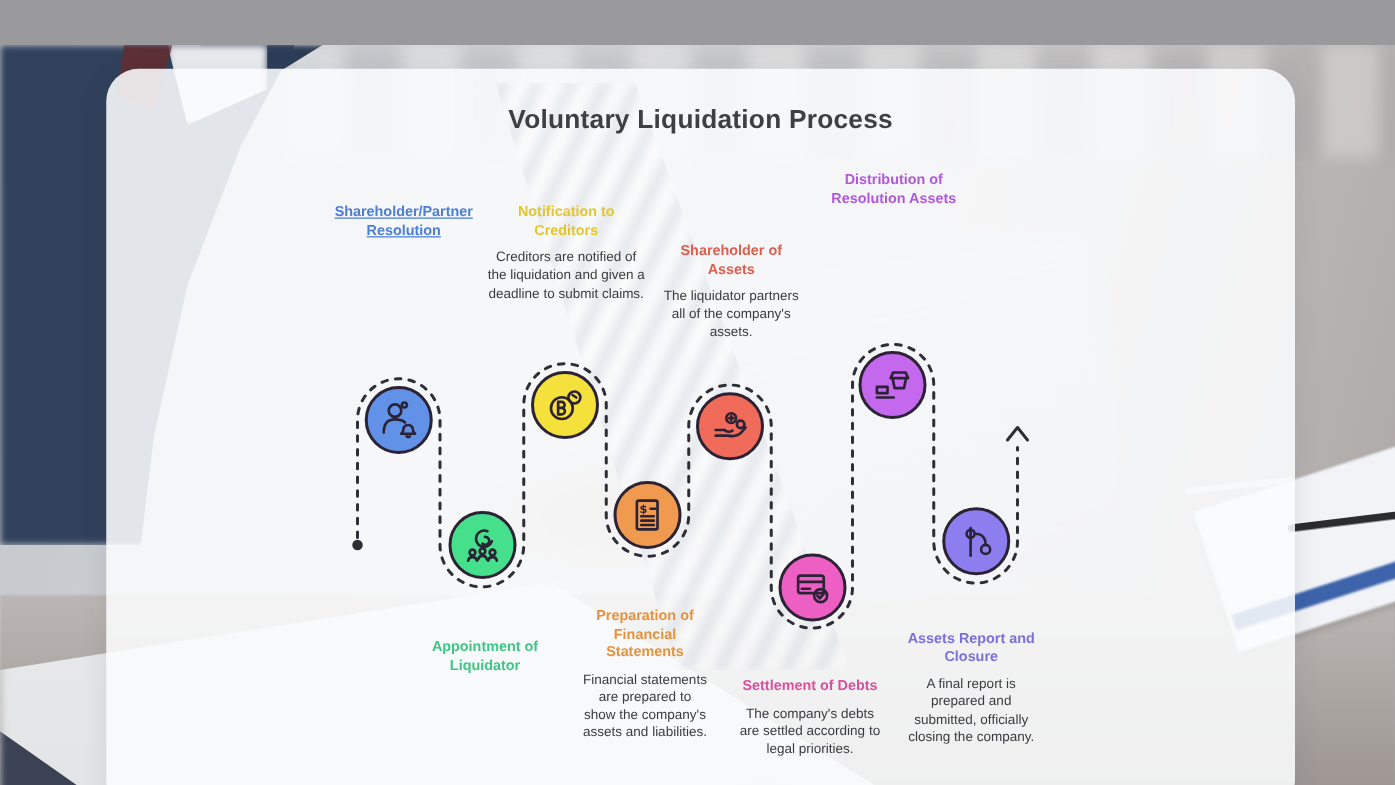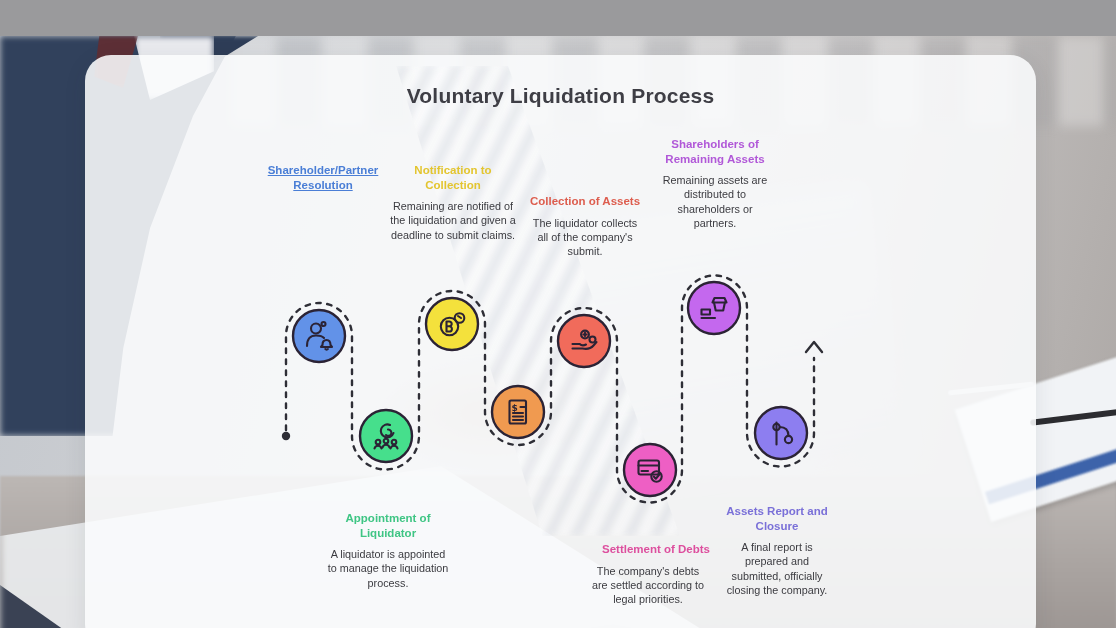--- a/index.html
+++ b/index.html
@@ -102,37 +102,39 @@
 
   <div class="card"></div>
   <div class="shape shirt-stripes" style="position:absolute;"></div>
 
   <h1 class="main-title">Voluntary Liquidation Process</h1>
 
   <div class="step s1">
     <h3 class="step-title" style="color: rgb(74, 126, 214); text-decoration: underline;">Shareholder/Partner Resolution</h3>
   </div>
   <div class="step s2">
-    <h3 class="step-title" style="color: rgb(227, 197, 47);">Notification to Collection</h3>
-    <p class="step-desc">Remaining are notified of the liquidation and given a deadline to submit claims.</p>
+    <h3 class="step-title" style="color: rgb(227, 197, 47);">Notification to Creditors</h3>
+    <p class="step-desc">Creditors are notified of the liquidation and given a deadline to submit claims.</p>
   </div>
   <div class="step s3">
-    <h3 class="step-title" style="color: rgb(221, 93, 78);">Collection of Assets</h3>
-    <p class="step-desc">The liquidator collects all of the company's submit.</p>
+    <h3 class="step-title" style="color: rgb(221, 93, 78);">Shareholder of Assets</h3>
+    <p class="step-desc">The liquidator partners all of the company's assets.</p>
   </div>
   <div class="step s4">
-    <h3 class="step-title" style="color: rgb(177, 88, 216);">Shareholders of Remaining Assets</h3>
-    <p class="step-desc">Remaining assets are distributed to shareholders or partners.</p>
+    <h3 class="step-title" style="color: rgb(177, 88, 216);">Distribution of Resolution Assets</h3>
   </div>
   <div class="step s5">
     <h3 class="step-title" style="color: rgb(63, 197, 132); text-align: center;">Appointment of Liquidator</h3>
-    <p class="step-desc">A liquidator is appointed to manage the liquidation process.</p>
+  </div>
+  <div class="step s6">
+    <h3 class="step-title" style="color: rgb(230, 146, 60);">Preparation of Financial Statements</h3>
+    <p class="step-desc">Financial statements are prepared to show the company's assets and liabilities.</p>
   </div>
   <div class="step s7">
-    <h3 class="step-title" style="color: rgb(221, 79, 158); text-align: right;">Settlement of Debts</h3>
+    <h3 class="step-title" style="color: rgb(221, 79, 158);">Settlement of Debts</h3>
     <p class="step-desc">The company's debts are settled according to legal priorities.</p>
   </div>
   <div class="step s8">
     <h3 class="step-title" style="color: rgb(122, 112, 216);">Assets Report and Closure</h3>
     <p class="step-desc">A final report is prepared and submitted, officially closing the company.</p>
   </div>
 
   <svg class="flow" width="1116" height="628" viewBox="0 0 1116 628">
 
     <path class="flow-path" d="M 286 394 L 286 300 A 33 33 0 0 1 352 300 L 352 400 A 33.5 33.5 0 0 0 419 400

